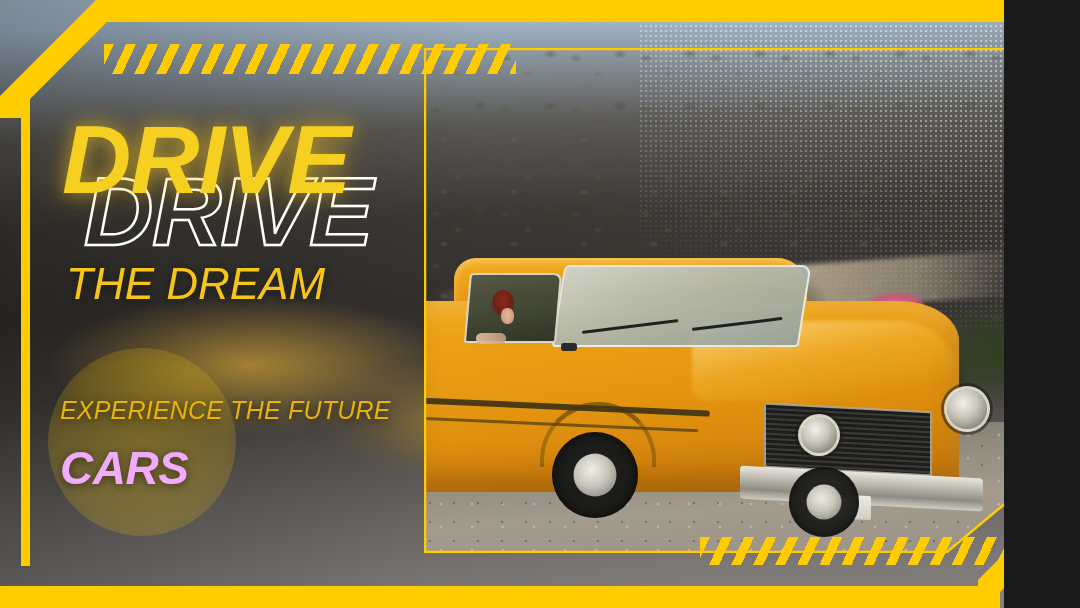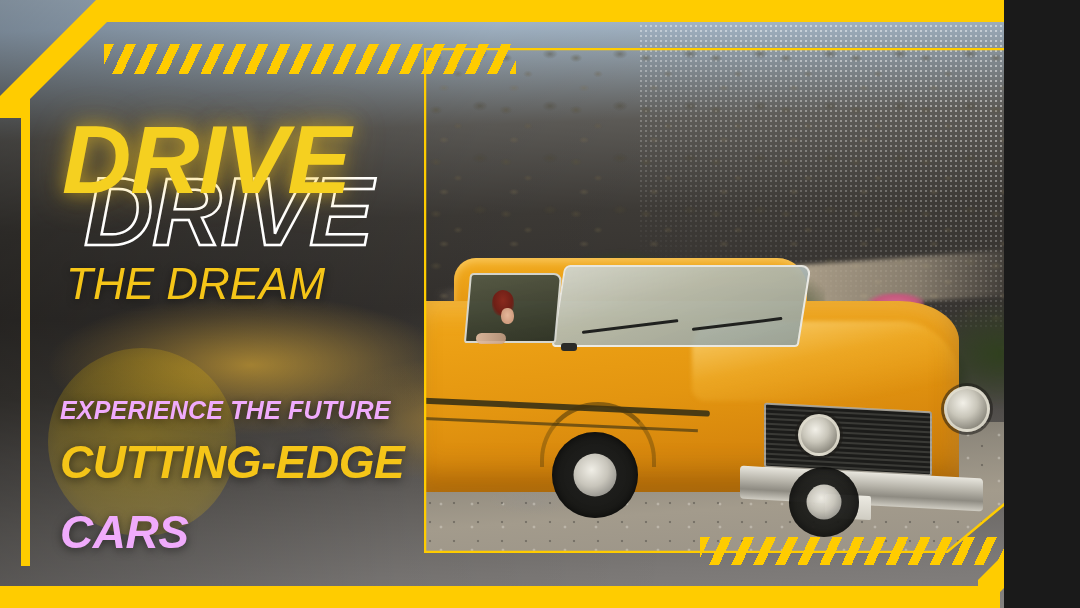--- a/index.html
+++ b/index.html
@@ -451,24 +451,24 @@
     white-space: nowrap;
     text-shadow: 0 2px 10px rgba(0,0,0,0.45);
   }
   .sub-block {
     position: absolute;
     left: 60px; top: 396px;
     width: 358px;
   }
   .experience {
     font-size: 25px;
-    font-weight: 700;
+    font-weight: 400;
     font-style: italic;
     letter-spacing: 0.2px;
-    color: #f0abfc;
+    color: #eab308;
     white-space: nowrap;
     text-shadow: 0 2px 8px rgba(0,0,0,0.55);
   }
   .cutting-edge {
     margin-top: 10px;
     font-size: 46px;
     font-weight: 900;
     font-style: italic;
     letter-spacing: -0.5px;
     color: #F5C518;
@@ -562,17 +562,16 @@
   <div class="glow-circle"></div>
 
   <div class="headline-wrap">
     <div class="drive-outline">DRIVE</div>
     <div class="drive-solid">DRIVE</div>
   </div>
   <div class="the-dream">THE DREAM</div>
 
   <div class="sub-block">
     <div class="experience">EXPERIENCE THE FUTURE</div>
-    <div class="cutting-edge">CUTTING-EDGE</div>
     <div class="cars">CARS</div>
   </div>
 
 </div>
 
 </body></html>

